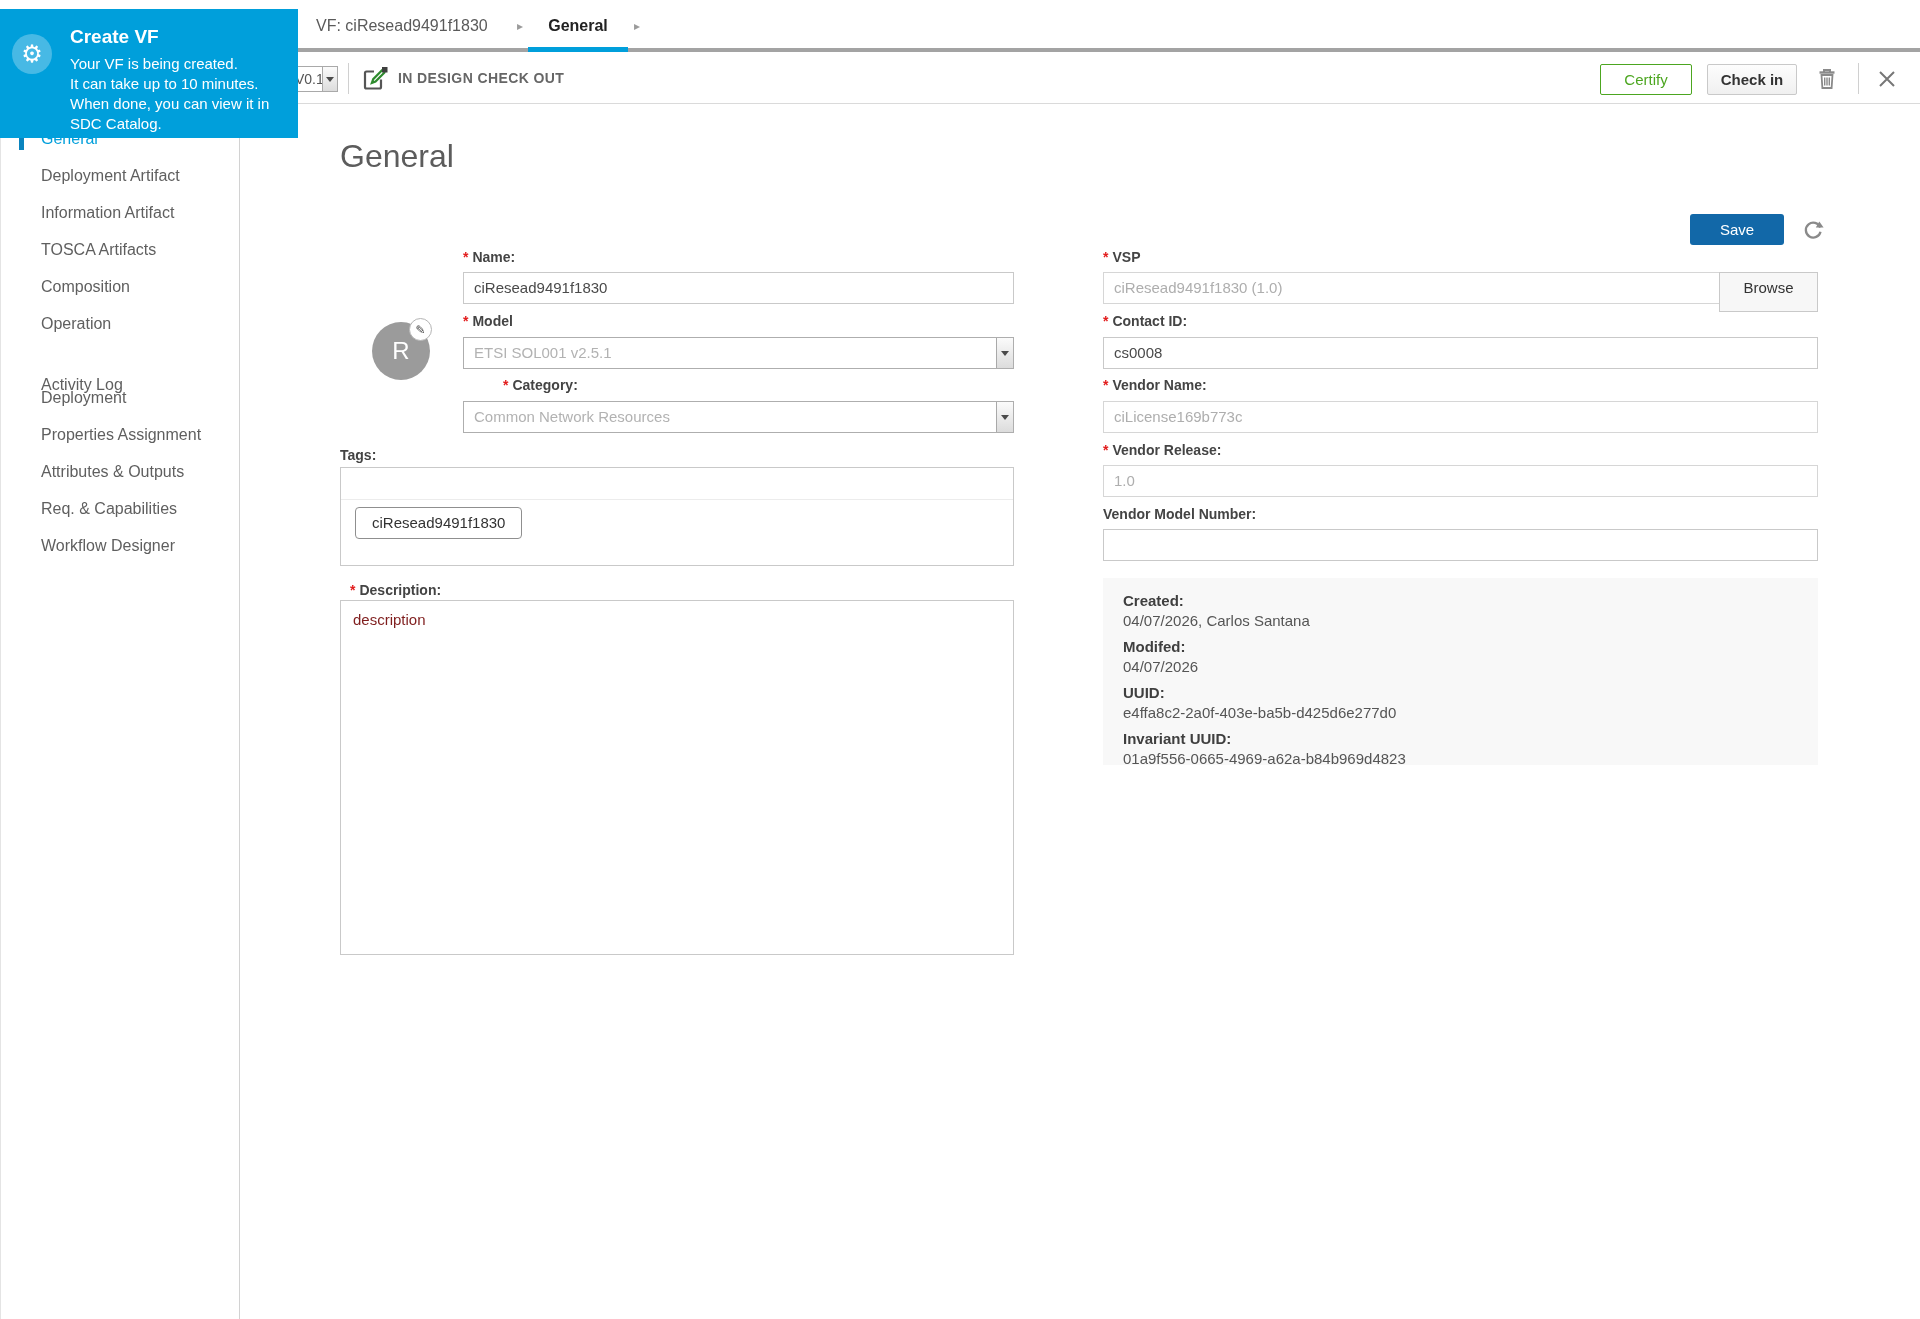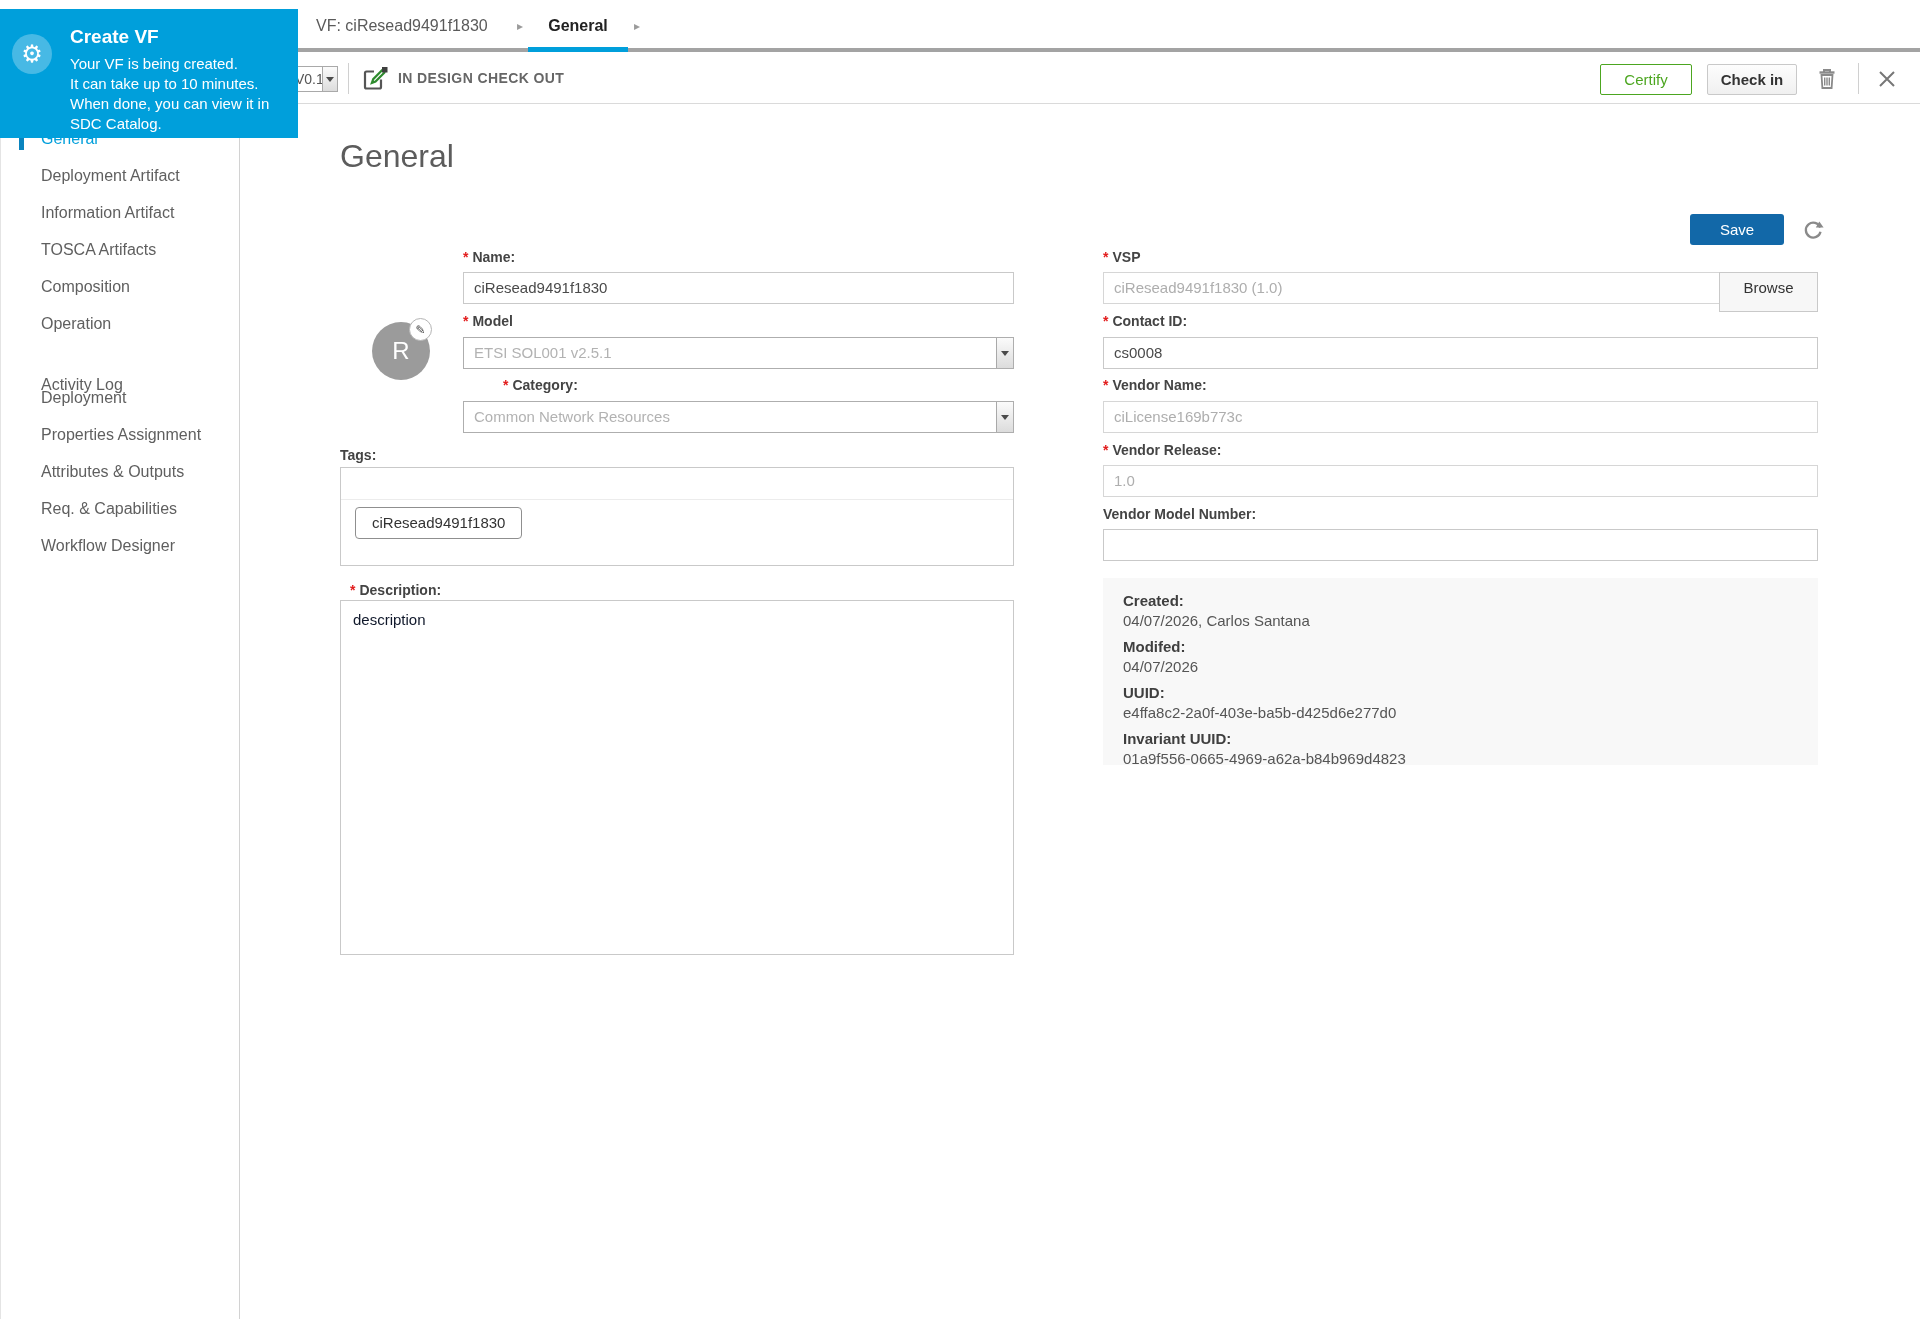--- a/index.html
+++ b/index.html
@@ -57,21 +57,21 @@
   .fake-sel .stxt { flex:1; font-size:15px; color:#b2b2b2; line-height:30px; padding:0 10px; white-space:nowrap; overflow:hidden; }
   .fake-sel .sel-arrow-btn { width:17px; }
 
   .avatar { position:absolute; left:372px; top:322px; width:58px; height:58px; border-radius:50%; background:#9b9b9b; color:#fff; font-size:24px; font-weight:300; display:flex; align-items:center; justify-content:center; }
   .avatar-badge { position:absolute; left:409px; top:318px; width:23px; height:23px; border-radius:50%; background:#fff; border:1px solid #b5b5b5; color:#3f3f3f; font-size:12px; display:flex; align-items:center; justify-content:center; cursor:pointer; }
 
   .tags-box { position:absolute; left:340px; top:467px; width:674px; height:99px; border:1px solid #c9c9c9; background:#fff; }
   .tags-input { position:absolute; left:0; top:0; width:100%; height:32px; border-bottom:1px solid #ececec; cursor:text; }
   .tag-chip { position:absolute; left:14px; top:39px; height:32px; border:1px solid #8f8f8f; border-radius:4px; background:#fff; font-size:15px; color:#333; line-height:30px; padding:0 16px; }
 
-  .desc-area { position:absolute; left:340px; top:600px; width:674px; height:355px; border:1px solid #c9c9c9; background:#fff; font-size:15px; color:#0f172a; padding:10px 12px; cursor:text; }
+  .desc-area { position:absolute; left:340px; top:600px; width:674px; height:355px; border:1px solid #c9c9c9; background:#fff; font-size:15px; color:#7f1d1d; padding:10px 12px; cursor:text; }
 
   .btn-browse { position:absolute; left:1719px; top:272px; width:99px; height:40px; background:#f7f7f7; border:1px solid #c9c9c9; color:#333; font-size:15px; text-align:center; line-height:30px; cursor:pointer; }
 
   .meta-box { position:absolute; left:1103px; top:578px; width:715px; height:187px; background:#f8f8f8; padding:13px 0 0 20px; }
   .meta-row { margin-bottom:6px; }
   .meta-lbl { font-size:15px; font-weight:bold; color:#3f3f3f; line-height:20px; }
   .meta-val { font-size:15px; color:#555; line-height:20px; }
 
   svg { display:block; }
 </style>

